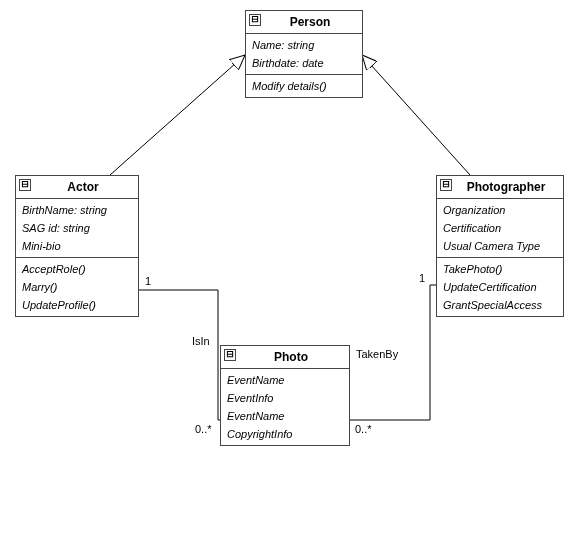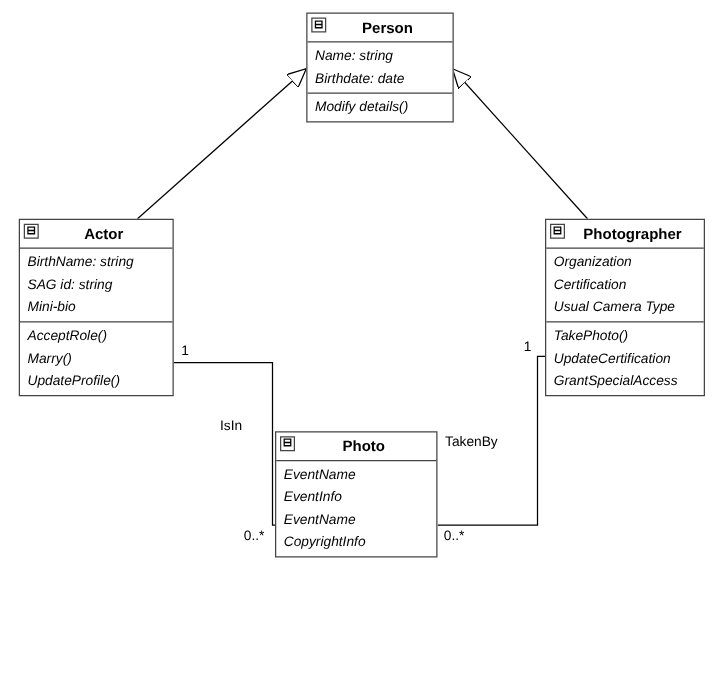--- a/index.html
+++ b/index.html
@@ -145,21 +145,21 @@
     <span>Photo</span>
   </div>
   <div class="section">
     <div class="row">EventName</div>
     <div class="row">EventInfo</div>
     <div class="row">EventName</div>
     <div class="row">CopyrightInfo</div>
   </div>
 </div>
 
-<span class="assoc-label" style="left:176px; top:335px;text-align:right;">IsIn</span>
+<span class="assoc-label" style="left:192px; top:335px;text-align:right;">IsIn</span>
 <span class="assoc-label" style="left:145px; top:275px;">1</span>
 <span class="assoc-label" style="left:195px; top:423px;">0..*</span>
 
 <span class="assoc-label" style="left:356px; top:348px;">TakenBy</span>
 <span class="assoc-label" style="left:419px; top:272px;">1</span>
 <span class="assoc-label" style="left:355px; top:423px;">0..*</span>
 
 </div>
 
 </body></html>

